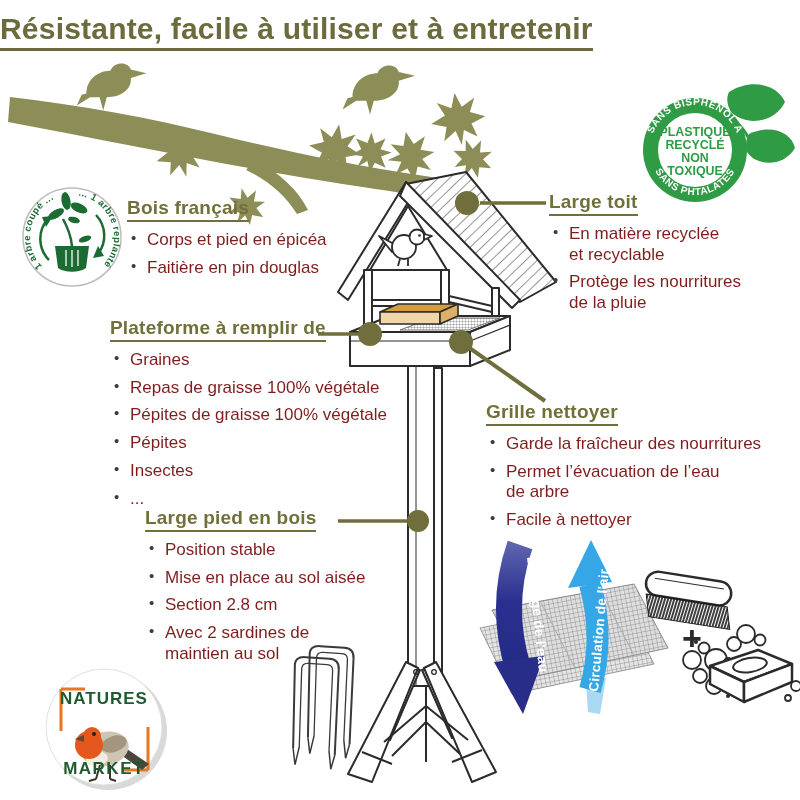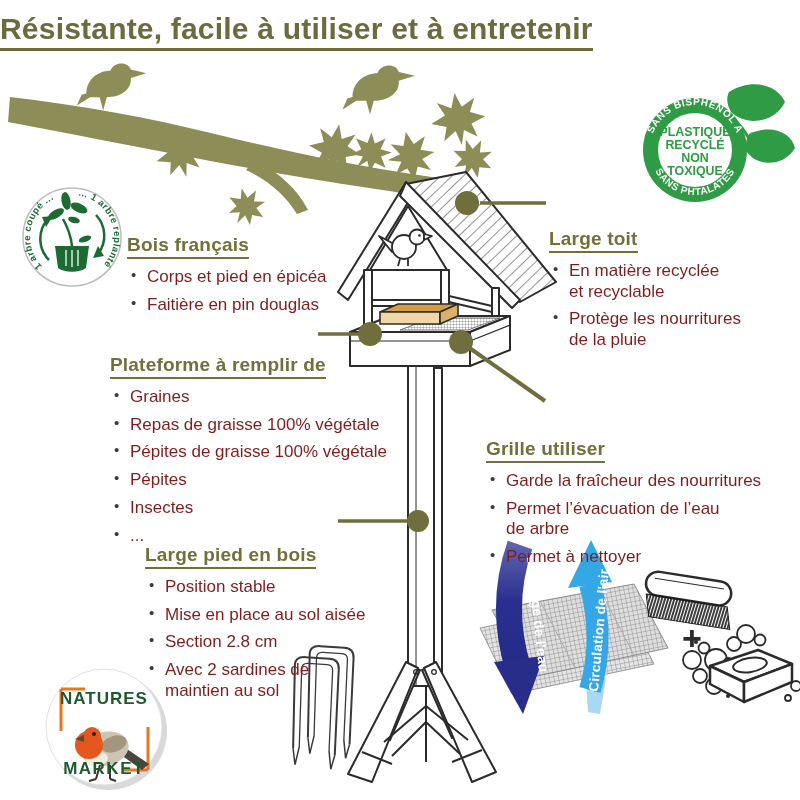--- a/index.html
+++ b/index.html
@@ -2,21 +2,21 @@
 <html><head>
 <meta charset="utf-8">
 <style>
   html,body{margin:0;padding:0;}
   body{width:800px;height:800px;position:relative;background:#fff;overflow:hidden;
        font-family:"Liberation Sans",sans-serif;}
   .art{position:absolute;left:0;top:0;width:800px;height:800px;}
   h1.title{position:absolute;top:12px;left:0;width:100%;margin:0;
            font-size:30px;font-weight:bold;color:#6c6b3d;letter-spacing:.2px;}
   h1.title span{border-bottom:3px solid #6c6b3d;padding-bottom:3px;}
-  .sec{position:absolute;margin-top:37px;}
+  .sec{position:absolute;}
   .sec h2{font-size:19px;font-weight:bold;color:#716f3a;margin:0;display:inline-block;
           border-bottom:2px solid #716f3a;padding-bottom:1px;letter-spacing:.2px;}
   .sec ul{list-style:none;margin:8px 0 0 0;padding:0;}
   .sec li{font-size:17px;color:#7f1d1d;padding-left:20px;position:relative;
           margin-bottom:7px;line-height:1.22;white-space:pre-line;}
   .sec li::before{content:"\2022";position:absolute;left:4px;top:-1px;color:#3c3c3c;font-size:15px;}
   #sec-bois{left:127px;top:197px;width:250px;}
   #sec-toit{left:549px;top:191px;width:230px;}
   #sec-plateforme{left:110px;top:317px;width:320px;}
   #sec-grille{left:486px;top:401px;width:305px;}
@@ -273,26 +273,26 @@
       <li>Graines</li>
       <li>Repas de graisse 100% végétale</li>
       <li>Pépites de graisse 100% végétale</li>
       <li>Pépites</li>
       <li>Insectes</li>
       <li>...</li>
     </ul>
 </div>
 
 <div class="sec" id="sec-grille">
-  <h2>Grille utiliser</h2>
+  <h2>Grille nettoyer</h2>
   <ul>
       <li>Garde la fraîcheur des nourritures</li>
       <li>Permet l’évacuation de l’eau
 de arbre</li>
-      <li>Permet à nettoyer</li>
+      <li>Facile à nettoyer</li>
     </ul>
 </div>
 
 <div class="sec" id="sec-pied">
   <h2>Large pied en bois</h2>
   <ul>
       <li>Position stable</li>
       <li>Mise en place au sol aisée</li>
       <li>Section 2.8 cm</li>
       <li>Avec 2 sardines de

